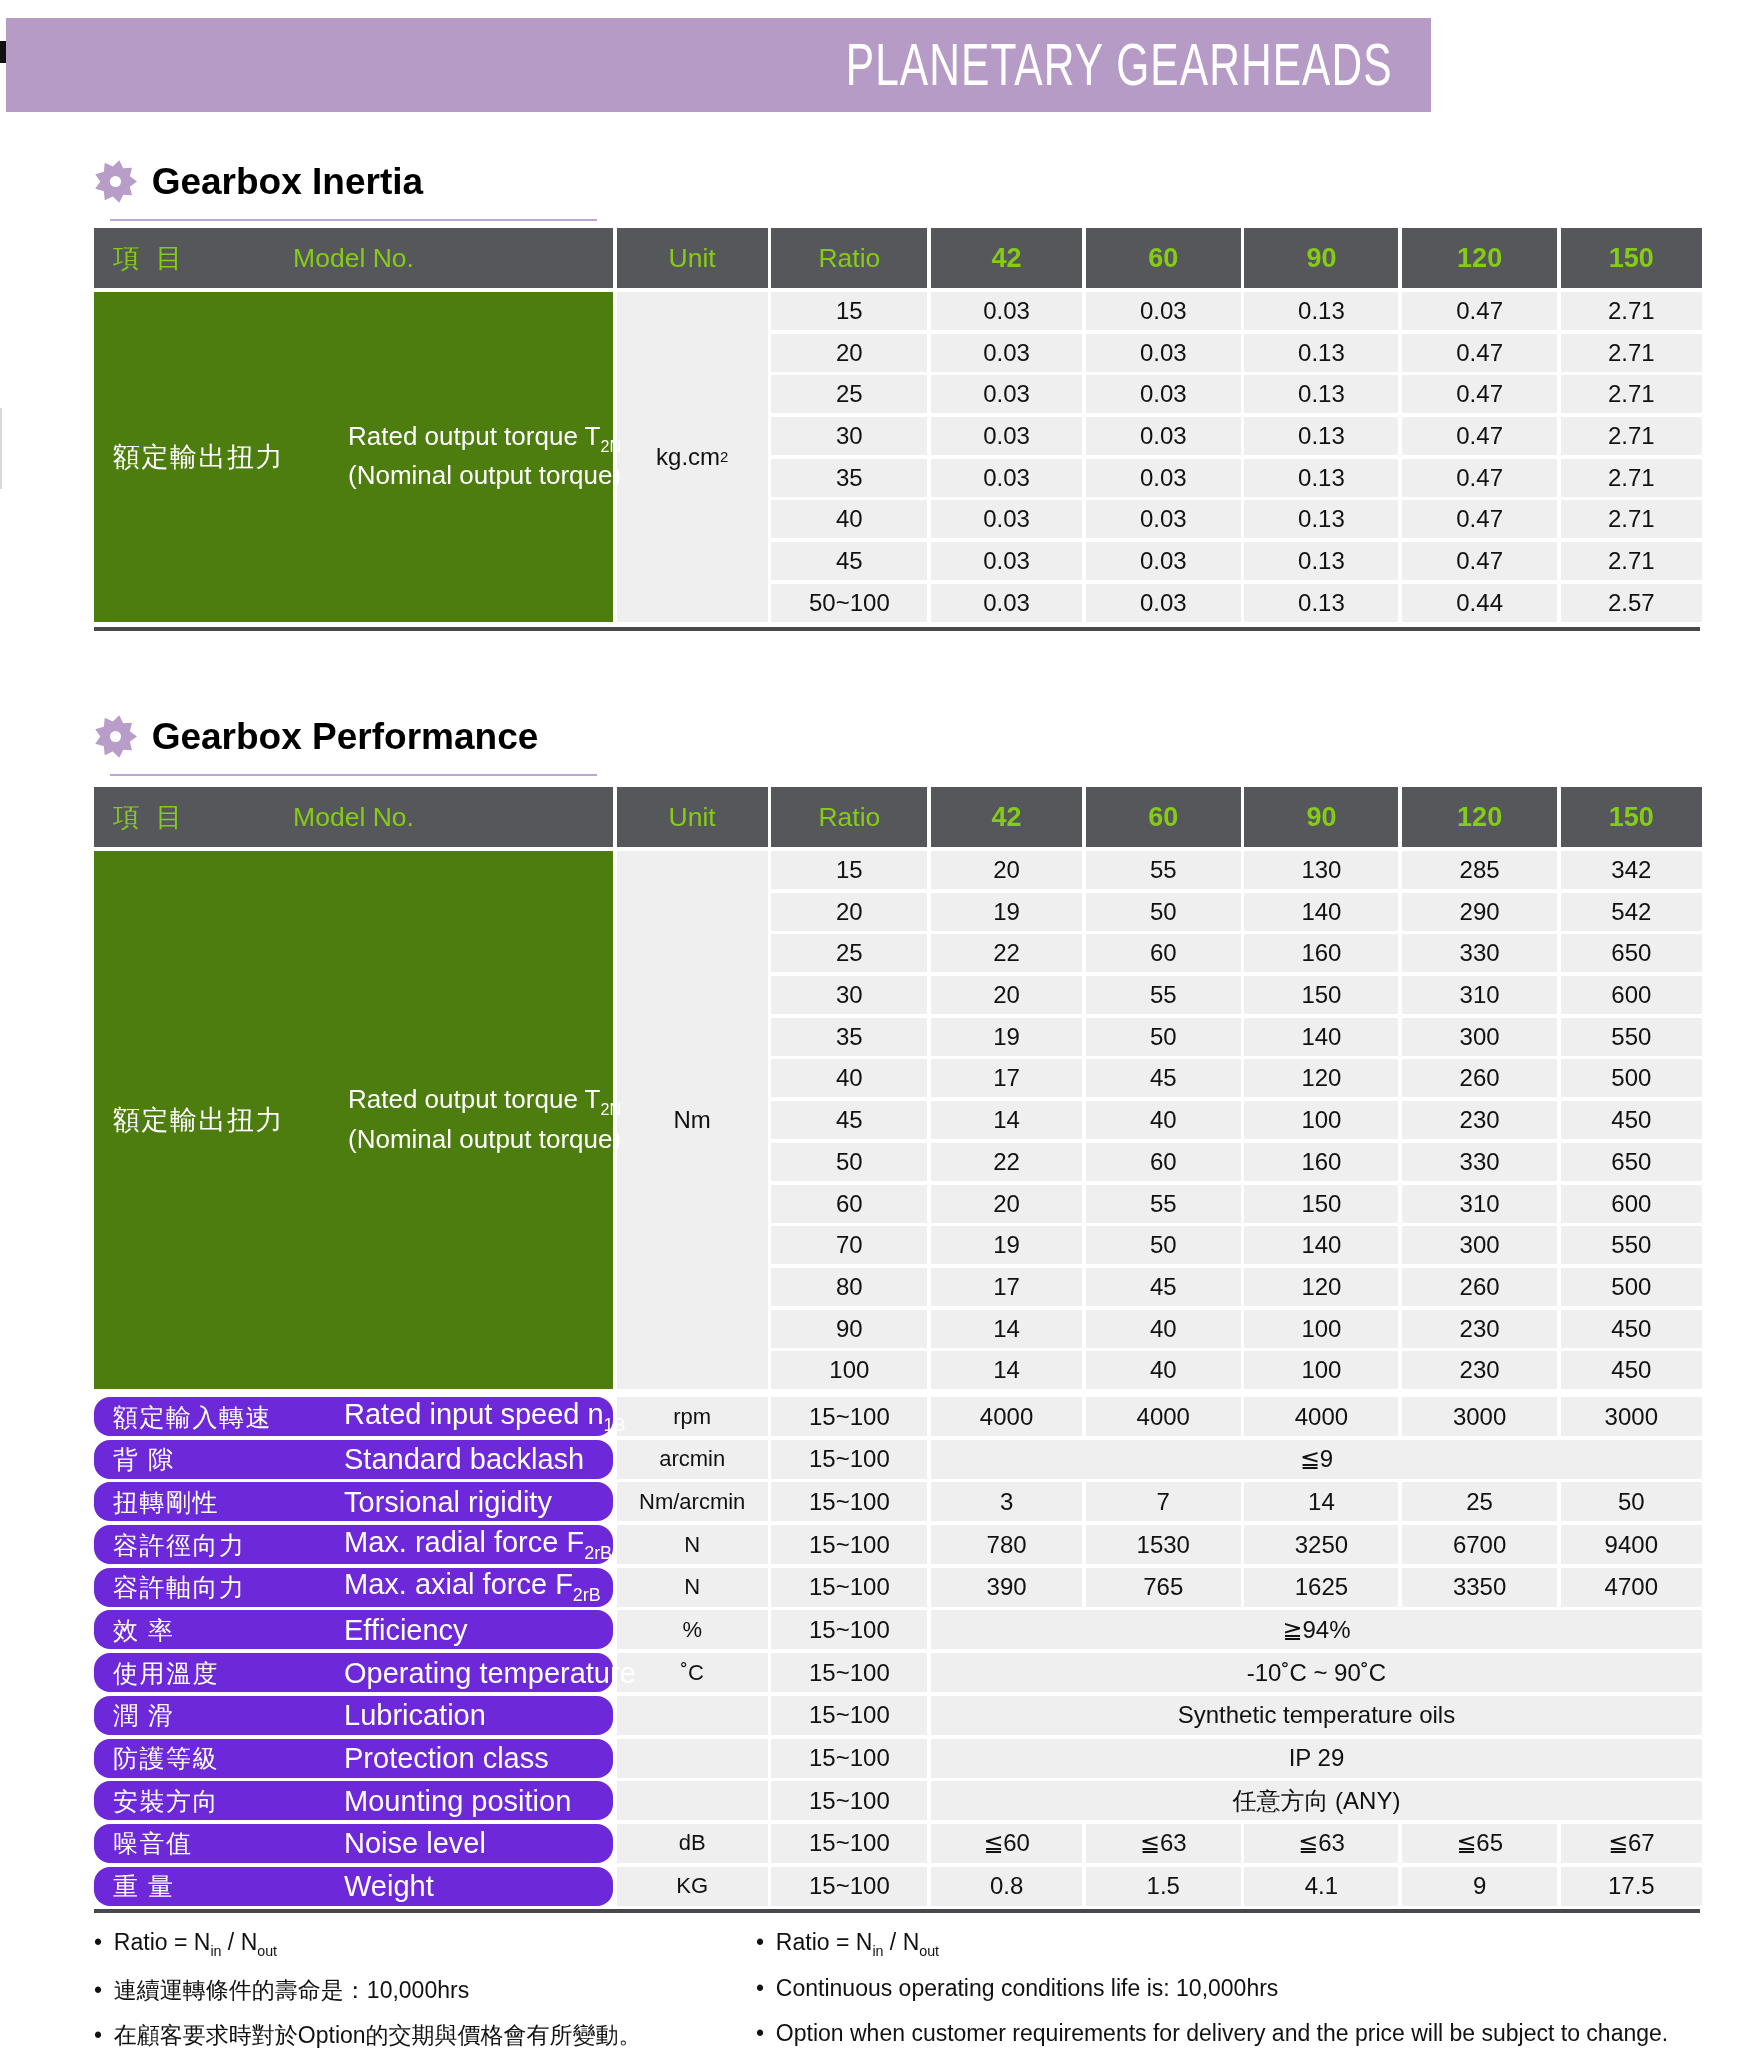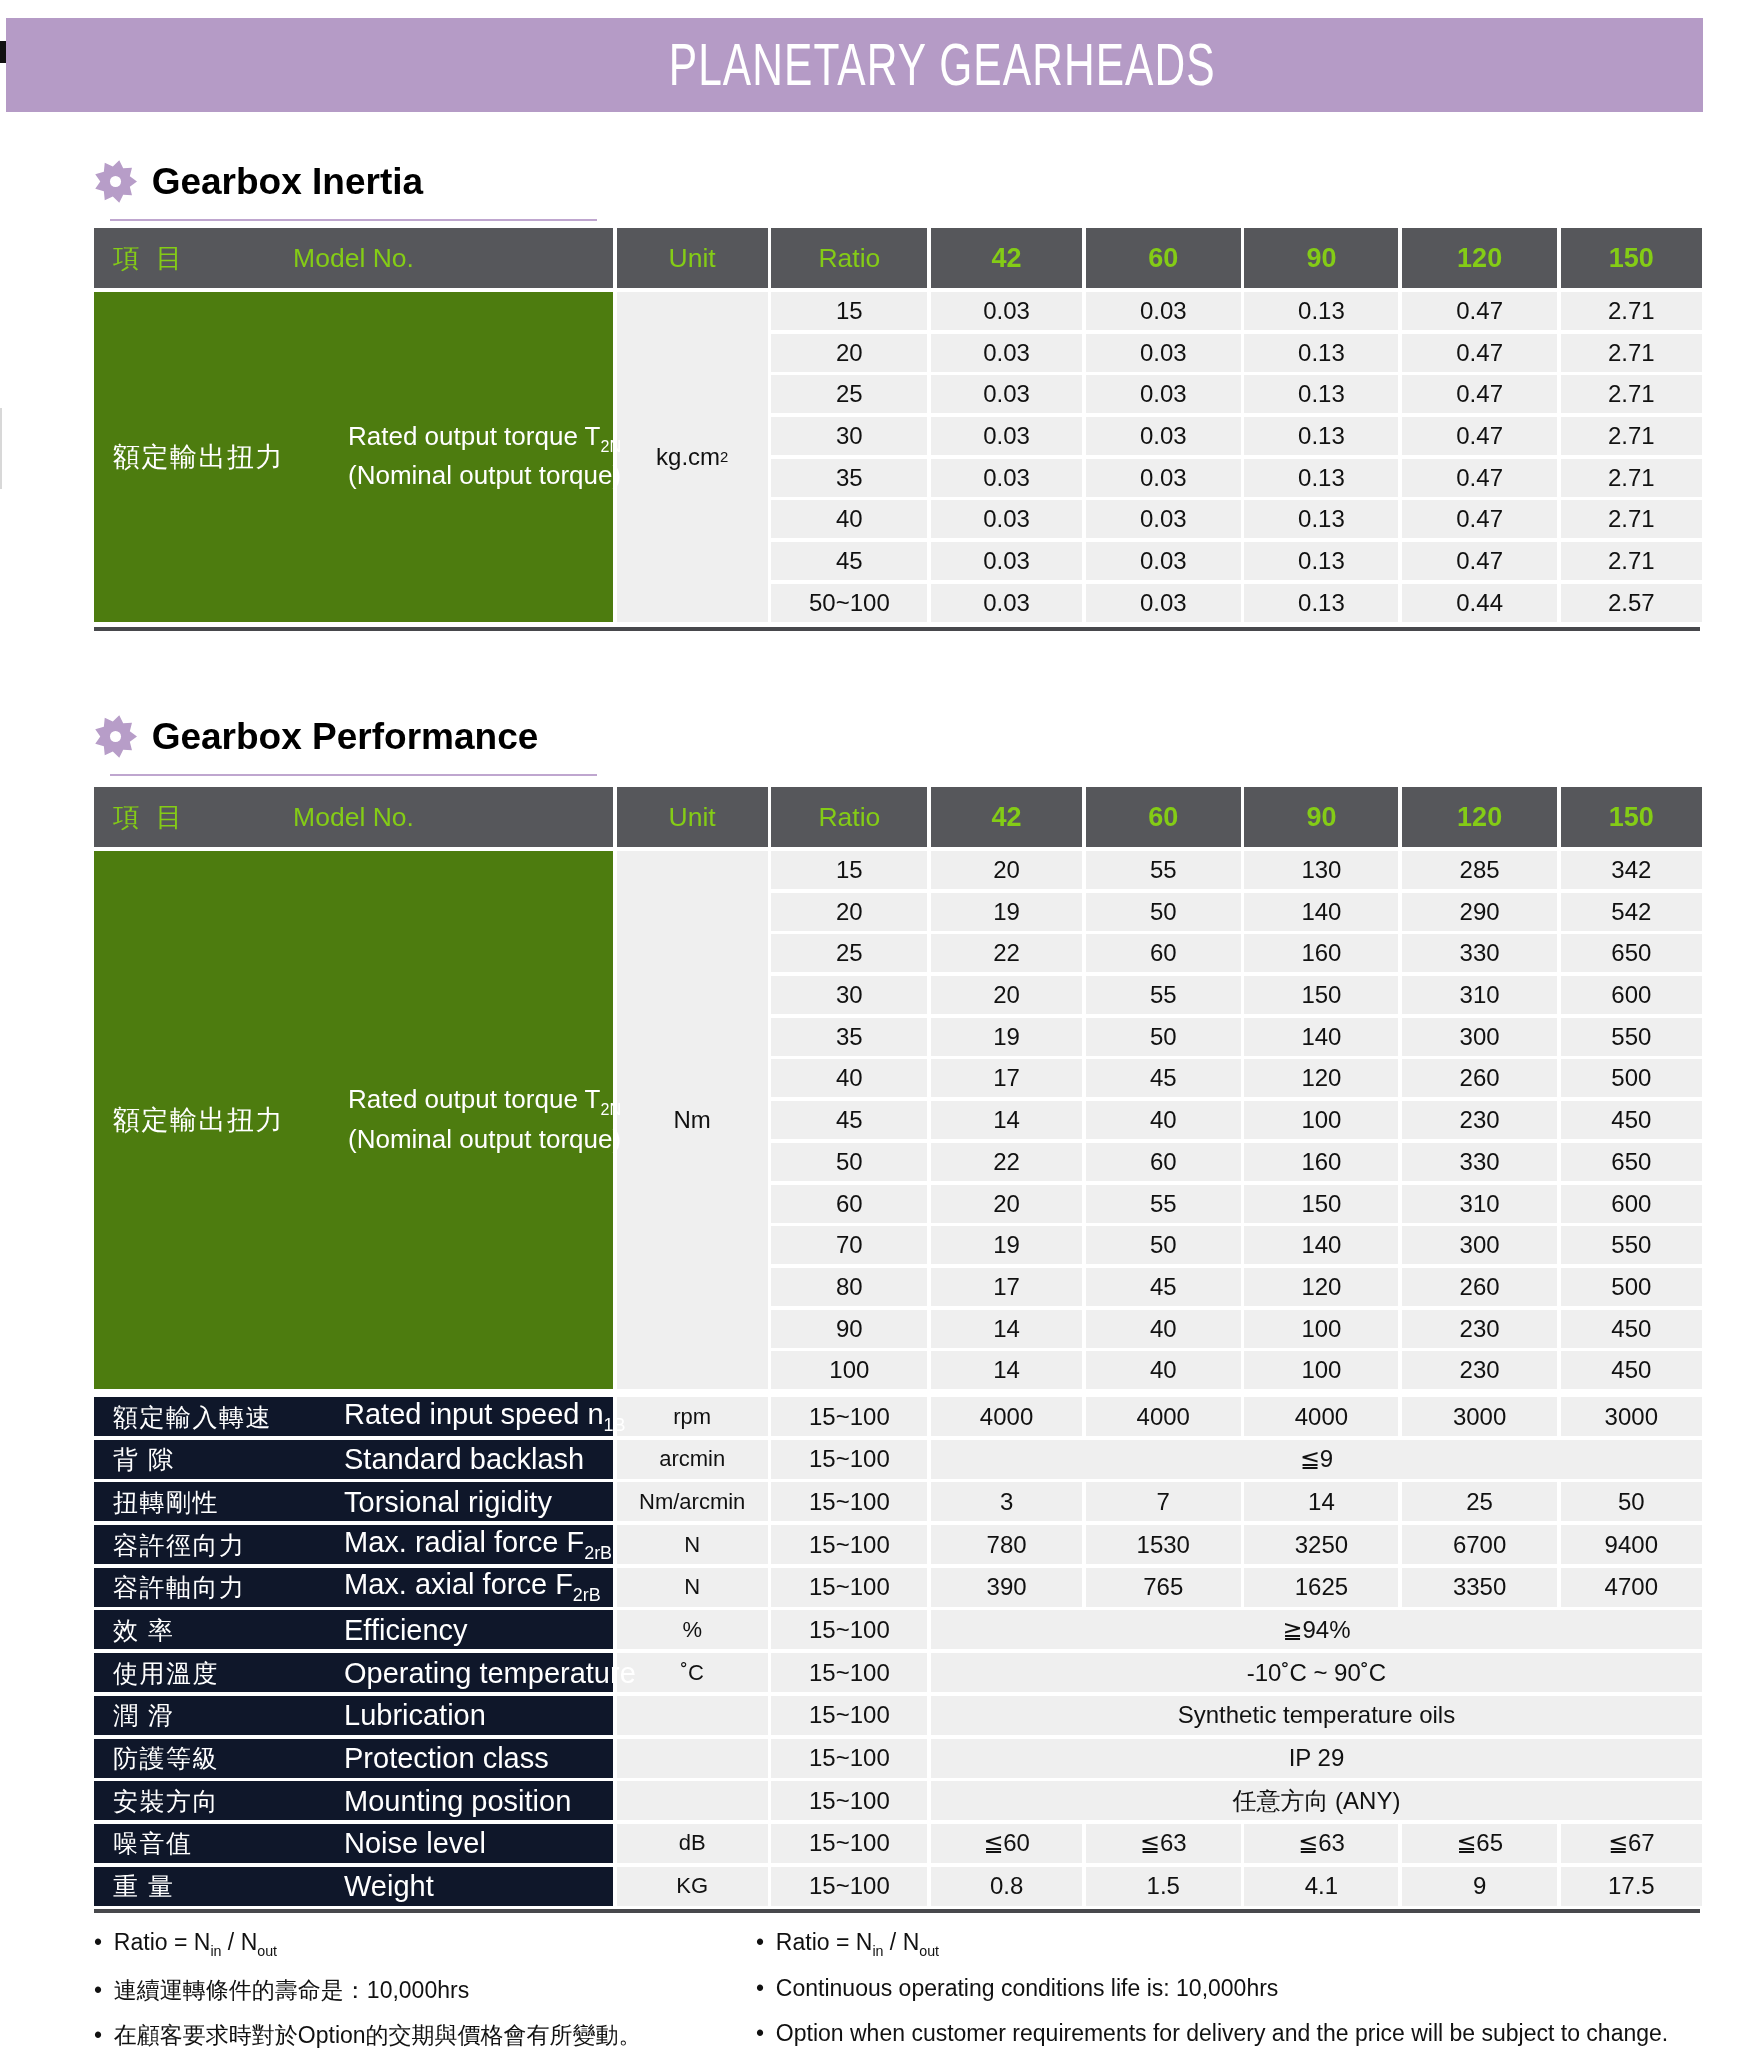--- a/index.html
+++ b/index.html
@@ -2,21 +2,21 @@
 <html style="font-size:11.8px"><head>
 <meta charset="utf-8">
 <style>
   html,body{margin:0;padding:0;background:#ffffff;}
   body{font-family:"Liberation Sans","DejaVu Sans",sans-serif;color:#1a1a1a;}
   .page{position:relative;width:1762px;height:2066px;background:#ffffff;overflow:hidden;}
 
   .corner-tick{position:absolute;left:0;top:41px;width:8.8px;height:22px;background:#111111;}
   .edge-artifact{position:absolute;left:0;top:408px;width:2.2px;height:81px;background:#d8d8d8;}
 
-  .banner{position:absolute;left:5.9px;top:17.7px;width:1697px;height:94px;display:flex;align-items:center;justify-content:center;padding-right:38px;box-sizing:border-box;}
+  .banner{position:absolute;left:5.9px;top:17.7px;width:1425px;height:94px;display:flex;align-items:center;justify-content:flex-end;padding-right:38px;box-sizing:border-box;}
   .banner-title{color:#ffffff;font-size:59px;font-weight:400;letter-spacing:1.5px;transform:scaleX(0.72);transform-origin:right center;white-space:nowrap;}
 
   .sec-title{position:absolute;left:94px;display:flex;align-items:center;gap:14.7px;}
   .sec-title h2{margin:0;font-size:37px;font-weight:700;color:#000000;letter-spacing:0px;}
   .gear{width:43px;height:43px;flex:0 0 auto;}
   .title-underline{position:absolute;height:2.2px;}
 
   .tbl{display:grid;grid-template-columns:519px 151px 156px 151px 155px 154px 155px 141px;gap:3.7px;position:absolute;left:94px;}
   .th{height:60px;display:flex;align-items:center;justify-content:center;color:#84cc16;font-size:26.5px;}
   .th.bold{font-weight:700;font-size:27px;}
@@ -26,21 +26,21 @@
 
   .cell{background:#efefef;display:flex;align-items:center;justify-content:center;font-size:24px;color:#111111;}
   .span5{grid-column:4 / span 5;font-size:24px;}
   .big-label{position:relative;grid-column:1;}
   .big-unit{grid-column:2;}
   .label-zh{position:absolute;left:19px;top:50%;transform:translateY(-50%);color:#ffffff;font-size:27px;letter-spacing:1.5px;white-space:nowrap;}
   .label-en{position:absolute;left:254px;top:50%;transform:translateY(-50%);color:#ffffff;font-size:26px;line-height:1.45;white-space:nowrap;}
   sub{font-size:62%;}
   sup{font-size:62%;}
 
-  .spec-label{position:relative;grid-column:1;background:#0f172a;}
+  .spec-label{position:relative;grid-column:1;background:#6d28d9;border-radius:16px;}
   .spec-zh{position:absolute;left:19px;top:50%;transform:translateY(-50%);color:#ffffff;font-size:25px;letter-spacing:1.5px;white-space:nowrap;}
   .spec-en{position:absolute;left:250px;top:50%;transform:translateY(-50%);color:#ffffff;font-size:29px;white-space:nowrap;}
   .spec-unit{font-size:22px;}
   .ratio{font-size:24px;}
 
   .rule{position:absolute;left:94px;width:1606px;height:4.4px;background:#47484c;}
 
   .footnotes{position:absolute;top:1929px;left:0;width:1762px;font-size:23px;color:#111111;}
   .fn-line{position:absolute;white-space:nowrap;}
   .fn-line::before{content:"\2022";margin-right:11.8px;}

